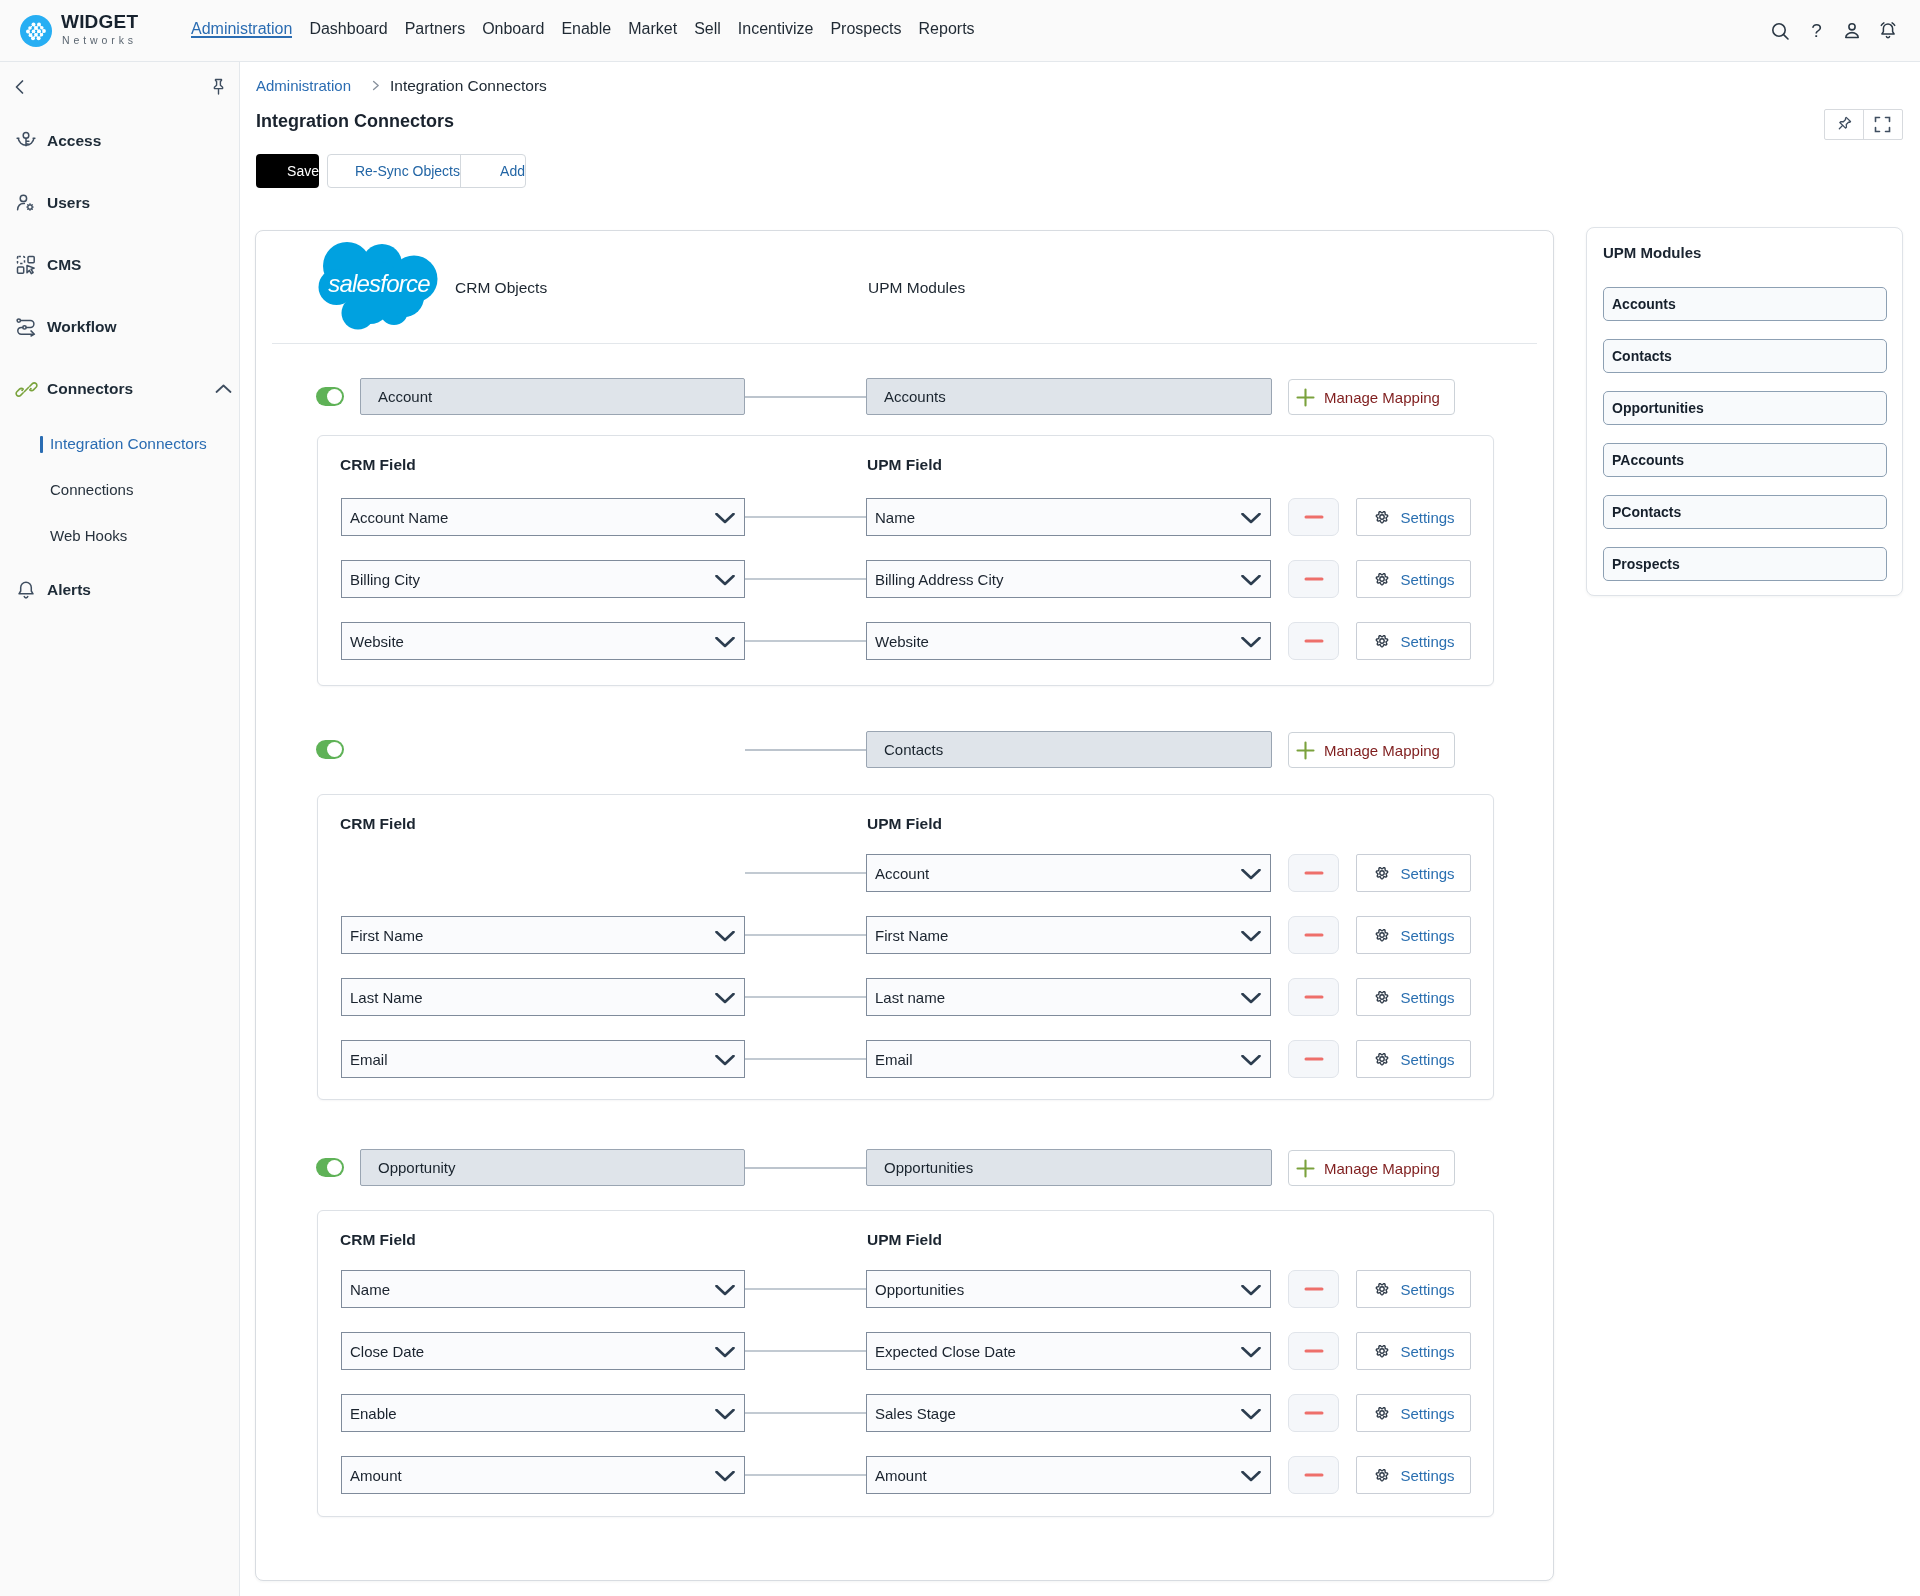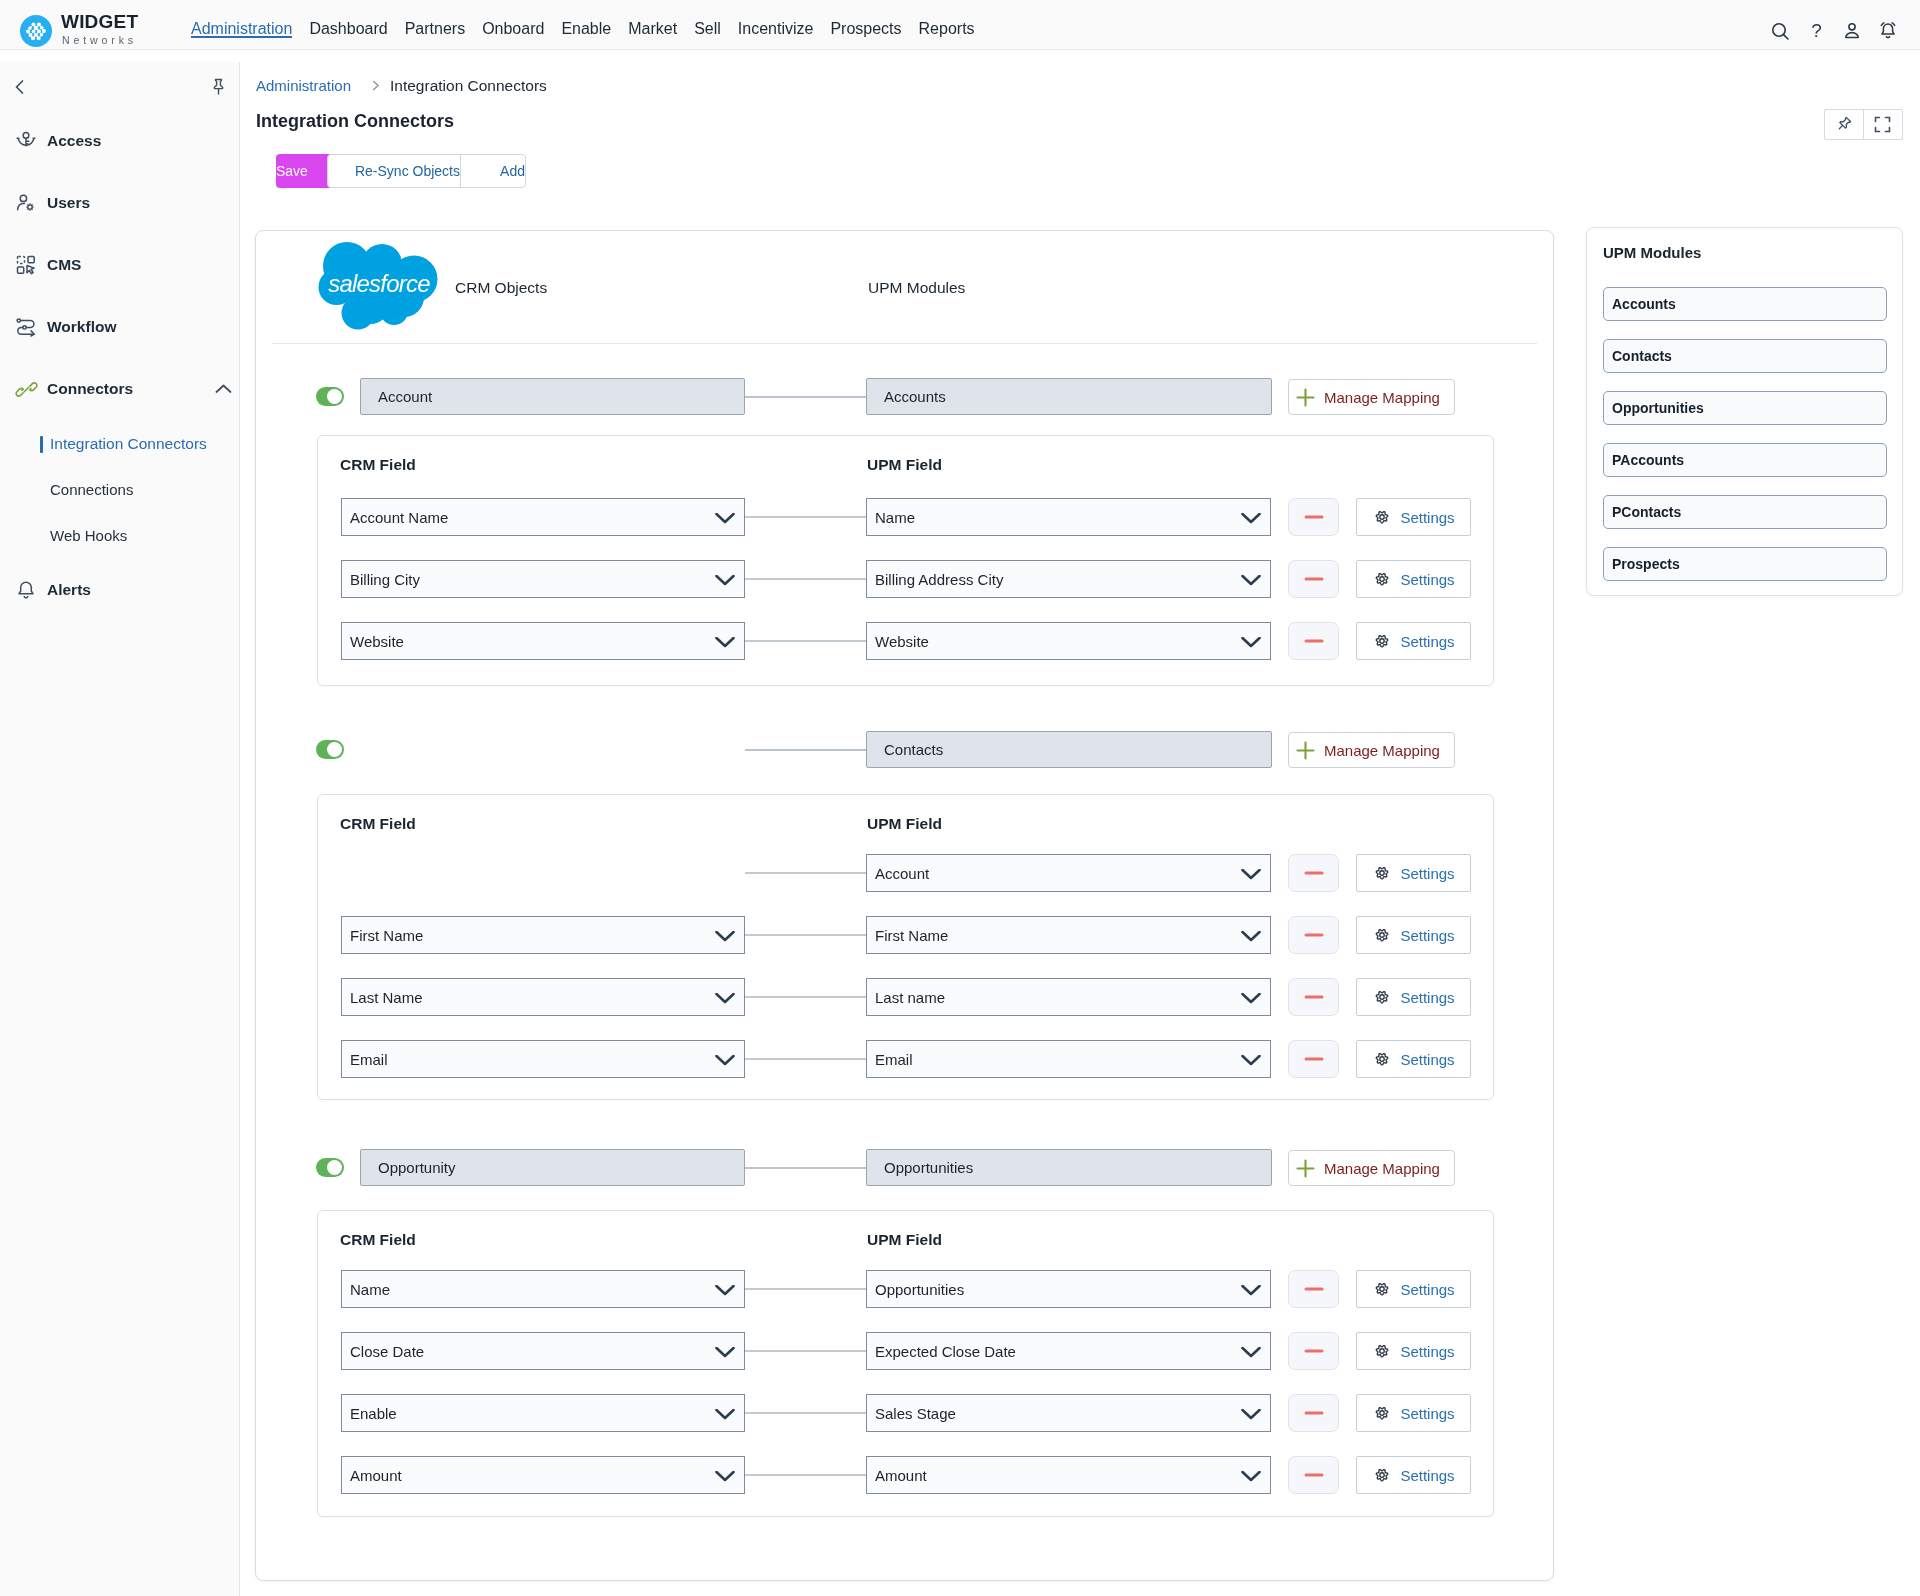--- a/index.html
+++ b/index.html
@@ -1,19 +1,19 @@
 <!DOCTYPE html>
 <html><head><meta charset="utf-8"><title>Integration Connectors</title>
 <style>
 * { margin:0; padding:0; box-sizing:border-box; }
 html,body { width:1920px; height:1596px; overflow:hidden; background:#ffffff;
   font-family:"Liberation Sans", sans-serif; -webkit-font-smoothing:antialiased; }
 #page { position:relative; width:1920px; height:1596px; }
 
-#topbar { position:absolute; left:0; top:0; width:1920px; height:50px; background:#fafafa; border-bottom:1px solid #e4e8ec; z-index:5; }
+#topbar { position:absolute; left:0; top:0; width:1920px; height:62px; background:#fafafa; border-bottom:1px solid #e4e8ec; z-index:5; }
 #logo { position:absolute; left:20px; top:15px; }
 #brand1 { position:absolute; left:61px; top:11px; font-size:19px; font-weight:700; letter-spacing:.2px; color:#17222e; }
 #brand2 { position:absolute; left:62px; top:34px; font-size:10.5px; letter-spacing:3.9px; color:#5a6570; }
 .nav { position:absolute; left:191px; top:0; height:62px; display:flex; align-items:center; gap:17px; }
 .nitem { font-size:16px; font-weight:500; color:#1f2933; position:relative; top:-2px; }
 .nactive { color:#2a6cb2; }
 .nactive::after { content:''; position:absolute; left:0; right:0; bottom:0; height:2px; background:#2a6cb2; }
 .topicons { position:absolute; right:21px; top:0; height:62px; display:flex; align-items:center; gap:15px; }
 .qm { font-size:19px; font-weight:500; color:#2b3845; width:21px; text-align:center; }
 
@@ -26,21 +26,21 @@
 .chup { position:absolute; right:8px; top:15px; }
 .smitem { position:absolute; left:50px; height:22px; line-height:22px; font-size:15px; color:#27323d; }
 .smitem.active { color:#2a6cb2; font-weight:500; font-size:15.5px; }
 .bar { position:absolute; left:-10px; top:3px; width:3px; height:17px; background:#2a6cb2; border-radius:1px; }
 
 .crumb { position:absolute; top:77px; font-size:15px; }
 #crumb1 { left:256px; color:#2a6cb2; }
 #crumbsep { left:370px; top:80px; }
 #crumb2 { left:390px; color:#212b35; font-size:15.5px; }
 #title { position:absolute; left:256px; top:111px; font-size:18px; font-weight:700; color:#1a232e; }
-#btn-save { position:absolute; left:256px; top:154px; width:63px; height:34px; background:#d946ef; border-radius:4px; color:#fff; font-size:14px; font-weight:500; text-align:left; line-height:34px;margin-left:20px; }
+#btn-save { position:absolute; left:256px; top:154px; width:63px; height:34px; background:#000000; border-radius:4px; color:#fff; font-size:14px; font-weight:500; text-align:right; line-height:34px; }
 #btn-group { position:absolute; left:327px; top:154px; height:34px; display:flex; background:#fff; border:1px solid #d3d8dd; border-radius:4px; }
 #btn-group span { font-size:14px; font-weight:500; color:#2265a5; line-height:32px; text-align:right; }
 #btn-resync { width:133px; border-right:1px solid #d3d8dd; }
 #btn-add { width:64px; }
 #pingroup { position:absolute; left:1824px; top:109px; height:31px; display:flex; background:#fff; border:1px solid #d7dade; border-radius:2px; }
 #pingroup > div { width:38.5px; height:29px; display:flex; align-items:center; justify-content:center; }
 #pingroup > div:first-child { border-right:1px solid #d7dade; }
 
 #card { position:absolute; left:255px; top:230px; width:1299px; height:1351px; background:#fff; border:1px solid #d8dce1; border-radius:8px; box-shadow:0 1px 3px rgba(20,30,40,.05); }
 #sflogo { position:absolute; left:318px; top:241px; }

